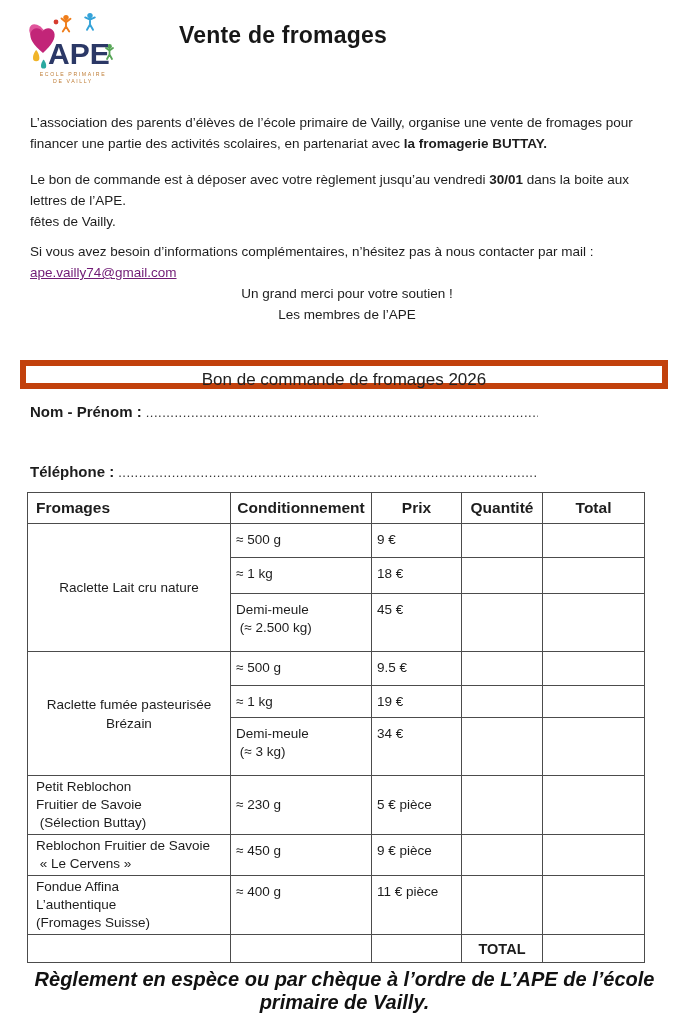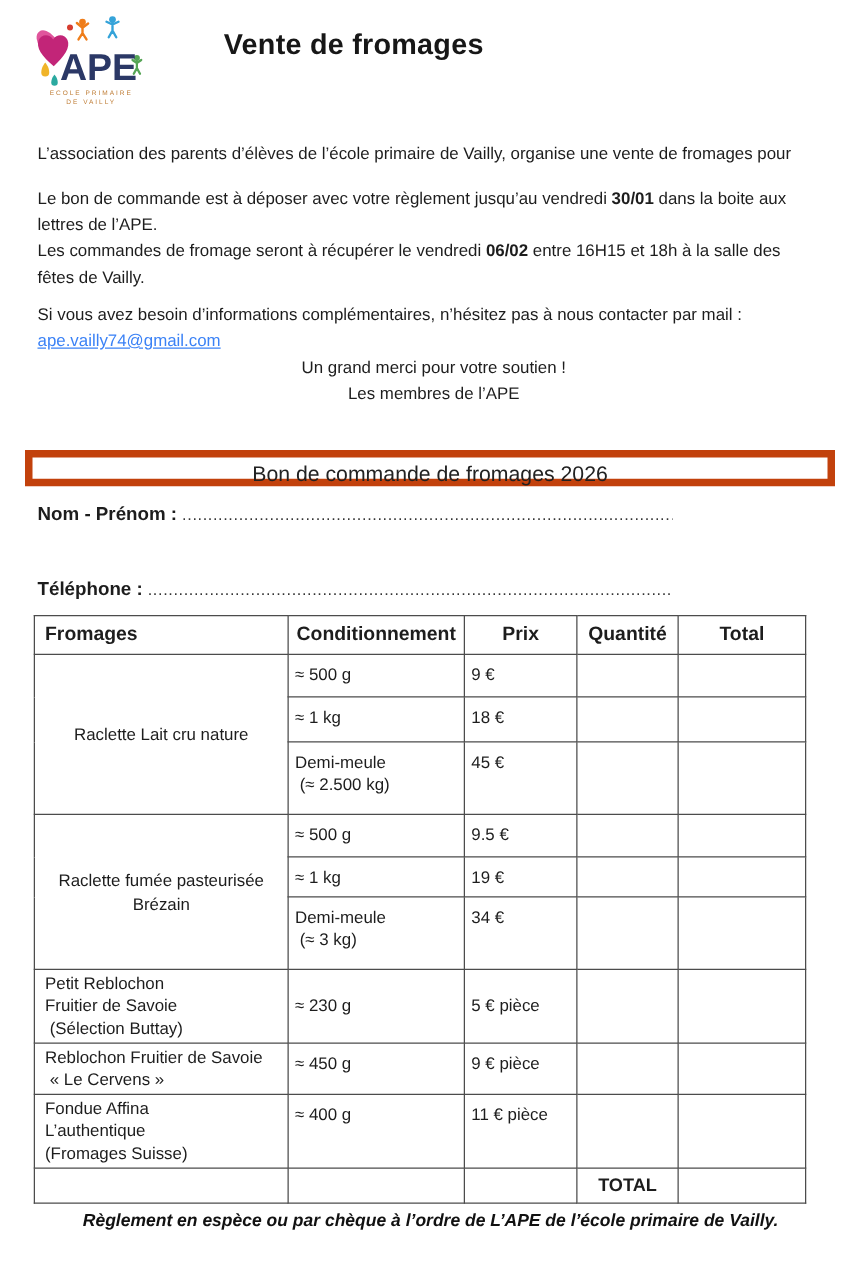--- a/index.html
+++ b/index.html
@@ -23,21 +23,21 @@
 
   
   .body-text {
     position:absolute; top:112px; left:30px; width:634px;
     font-size:13.5px; line-height:21px; color:#1d1d1d;
   }
   .body-text .para-1 { margin-bottom:15px; }
   .body-text .para-23 { margin-bottom:9px; }
   .bold { font-weight:bold; }
   .line { display:block; white-space:nowrap; }
-  .email-link { text-decoration:underline; color:#3b82f6; cursor:pointer; }
+  .email-link { text-decoration:underline; color:#701a75; cursor:pointer; }
   .centered-line { display:block; text-align:center; }
 
   
   .order-box {
     position:absolute; top:360px; left:20px; width:648px; height:29px;
     border:6px solid #c2410c;
     text-align:center; font-size:17px; line-height:27px; color:#222;
   }
 
   
@@ -80,21 +80,21 @@
   }
   td.cell-empty { background:#ffffff; }
   td.cell-total-label { font-weight:bold; text-align:center; vertical-align:middle; font-size:14.5px; }
   tr.h-31 { height:31px; } tr.h-28 { height:28px; } tr.h-32 { height:32px; }
   tr.h-34 { height:34px; } tr.h-36 { height:36px; } tr.h-55 { height:55px; }
   tr.h-58 { height:58px; }
 
   
   .footer-note {
     position:absolute; top:968px; left:0; width:100%;
-    text-align:center; font-size:14px; font-weight:bold; font-style:italic; color:#111;
+    text-align:center; font-size:20px; font-weight:bold; font-style:italic; color:#111;
   }
 </style>
 </head>
 <body>
 
 <div class="page">
 
   <div class="logo">
     <svg viewBox="0 0 96 86" width="96" height="86">
 
@@ -124,25 +124,25 @@
       <text x="47" y="68" text-anchor="middle" font-family="Liberation Sans, sans-serif" font-size="5.2" letter-spacing="1.6" fill="#bf7d36">ECOLE PRIMAIRE</text>
       <text x="47" y="75" text-anchor="middle" font-family="Liberation Sans, sans-serif" font-size="5.2" letter-spacing="1.6" fill="#bf7d36">DE VAILLY</text>
     </svg>
   </div>
 
   <h1 class="page-title">Vente de fromages</h1>
 
   <div class="body-text">
     <p class="para-1">
       <span class="line">L’association des parents d’élèves de l’école primaire de Vailly, organise une vente de fromages pour</span>
+      <span class="line"><span>financer une partie des activités scolaires, en partenariat avec </span><span class="bold">la fromagerie BUTTAY.</span></span>
     </p>
     <p class="para-23">
       <span class="line"><span>Le bon de commande est à déposer avec votre règlement jusqu’au vendredi </span><span class="bold">30/01</span><span> dans la boite aux</span></span>
       <span class="line">lettres de l’APE.</span>
-      <span class="line"><span>Les commandes de fromage seront à récupérer le vendredi </span><span class="bold">06/02</span><span> entre 16H15 et 18h à la salle des</span></span>
       <span class="line">fêtes de Vailly.</span>
     </p>
     <p>
       <span class="line">Si vous avez besoin d’informations complémentaires, n’hésitez pas à nous contacter par mail :</span>
       <span class="line"><a class="email-link">ape.vailly74@gmail.com</a></span>
       <span class="centered-line">Un grand merci pour votre soutien !</span>
       <span class="centered-line">Les membres de l’APE</span>
     </p>
   </div>
 

